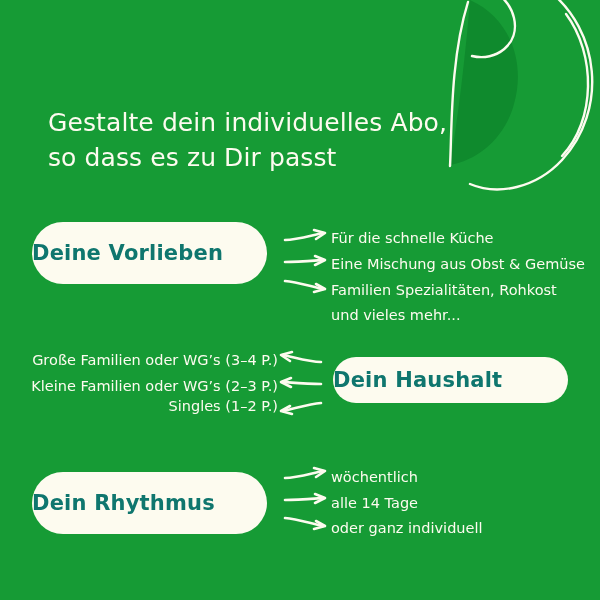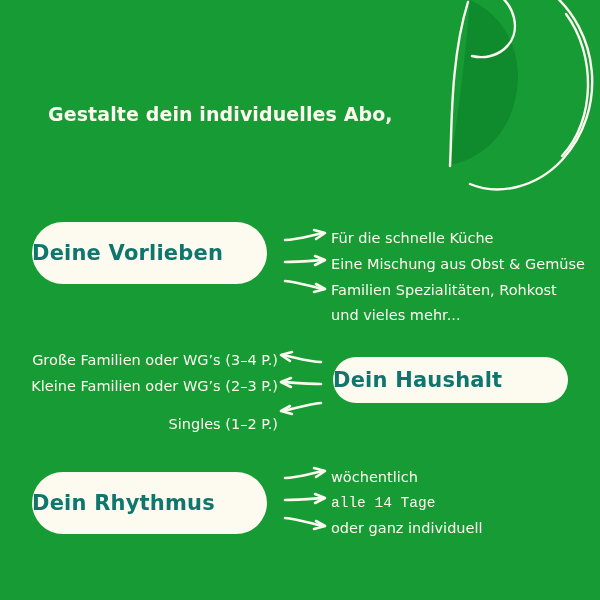--- a/index.html
+++ b/index.html
@@ -26,22 +26,22 @@
     width: 300px;
     height: 260px;
     pointer-events: none;
   }
   .headline {
     position: absolute;
     left: 48px;
     top: 88px;
     width: 480px;
     color: #fdfbef;
-    font-size: 19px;
-    font-weight: bold;
+    font-size: 25px;
+    font-weight: normal;
     line-height: 1.42;
     letter-spacing: 0.1px;
   }
   .headline .line2 {
     display: block;
   }
   .pill {
     position: absolute;
     background: #fdfbef;
     border-radius: 40px;
@@ -97,20 +97,21 @@
   <svg class="deco" viewBox="0 0 300 260">
     <path d="M 170 0 C 210 18 226 62 214 104 C 205 138 178 160 150 165 C 158 120 166 50 170 0 Z" fill="#0f8a2d"></path>
     <path d="M 168 2 C 150 60 152 130 150 166" stroke="#fdfbef" stroke-width="2.4" fill="none" stroke-linecap="round"></path>
     <path d="M 248 -10 C 300 30 308 110 262 160 C 236 188 198 196 170 184" stroke="#fdfbef" stroke-width="2.4" fill="none" stroke-linecap="round"></path>
     <path d="M 266 14 C 296 54 296 120 262 156" stroke="#fdfbef" stroke-width="2.4" fill="none" stroke-linecap="round"></path>
     <path d="M 122 -14 C 156 -30 206 -16 214 18 C 220 44 196 62 172 56" stroke="#fdfbef" stroke-width="2.4" fill="none" stroke-linecap="round"></path>
   </svg>
 
   <h1 class="headline">
     <span>Gestalte dein individuelles Abo,</span>
+    <span class="line2">so dass es zu Dir passt</span>
   </h1>
 
   <div class="pill" id="pill-vorlieben">
     <span>Deine Vorlieben</span>
   </div>
 
   <div class="grp-vorlieben">
     <svg class="arrow" style="left:283px; top:228px; width:46px; height:16px;" viewBox="0 0 46 16">
       <path d="M 2 12 C 14 12 26 8 40 5" stroke="#fdfbef" stroke-width="2.6" fill="none" stroke-linecap="round"></path>
       <path d="M 31 2 L 42 5 L 33 11" stroke="#fdfbef" stroke-width="2.6" fill="none" stroke-linecap="round" stroke-linejoin="round"></path>
@@ -145,39 +146,39 @@
     <svg class="arrow" style="left:277px; top:375px; width:46px; height:16px;" viewBox="0 0 46 16">
       <path d="M 44 9 C 32 9 20 8 6 7" stroke="#fdfbef" stroke-width="2.6" fill="none" stroke-linecap="round"></path>
       <path d="M 14 3 L 4 7 L 14 12" stroke="#fdfbef" stroke-width="2.6" fill="none" stroke-linecap="round" stroke-linejoin="round"></path>
     </svg>
     <div class="opt right" style="top:379px;">Kleine Familien oder WG’s (2–3 P.)</div>
 
     <svg class="arrow" style="left:277px; top:398px; width:46px; height:18px;" viewBox="0 0 46 18">
       <path d="M 44 5 C 32 6 20 10 6 13" stroke="#fdfbef" stroke-width="2.6" fill="none" stroke-linecap="round"></path>
       <path d="M 13 8 L 4 13 L 15 16" stroke="#fdfbef" stroke-width="2.6" fill="none" stroke-linecap="round" stroke-linejoin="round"></path>
     </svg>
-    <div class="opt right" style="top:417px;margin-left:44px;">Singles (1–2 P.)</div>
+    <div class="opt right" style="top:399px;margin-left:44px;">Singles (1–2 P.)</div>
   </div>
 
   <div class="pill" id="pill-rhythmus">
     <span>Dein Rhythmus</span>
   </div>
 
   <div class="grp-rhythmus">
     <svg class="arrow" style="left:283px; top:466px; width:46px; height:16px;" viewBox="0 0 46 16">
       <path d="M 2 12 C 14 12 26 8 40 5" stroke="#fdfbef" stroke-width="2.6" fill="none" stroke-linecap="round"></path>
       <path d="M 31 2 L 42 5 L 33 11" stroke="#fdfbef" stroke-width="2.6" fill="none" stroke-linecap="round" stroke-linejoin="round"></path>
     </svg>
     <div class="opt" style="top:470px;">wöchentlich</div>
 
     <svg class="arrow" style="left:283px; top:491px; width:46px; height:16px;" viewBox="0 0 46 16">
       <path d="M 2 9 C 14 9 26 8 40 7" stroke="#fdfbef" stroke-width="2.6" fill="none" stroke-linecap="round"></path>
       <path d="M 32 3 L 42 7 L 32 12" stroke="#fdfbef" stroke-width="2.6" fill="none" stroke-linecap="round" stroke-linejoin="round"></path>
     </svg>
-    <div class="opt" style="top:496px;font-family:Liberation Mono, monospace;">alle 14 Tage</div>
+    <div class="opt" style="top:496px;">alle 14 Tage</div>
 
     <svg class="arrow" style="left:283px; top:513px; width:46px; height:18px;" viewBox="0 0 46 18">
       <path d="M 2 5 C 14 6 26 10 40 13" stroke="#fdfbef" stroke-width="2.6" fill="none" stroke-linecap="round"></path>
       <path d="M 33 8 L 42 13 L 31 16" stroke="#fdfbef" stroke-width="2.6" fill="none" stroke-linecap="round" stroke-linejoin="round"></path>
     </svg>
     <div class="opt" style="top:521px;">oder ganz individuell</div>
   </div>
 
 </div>
 

